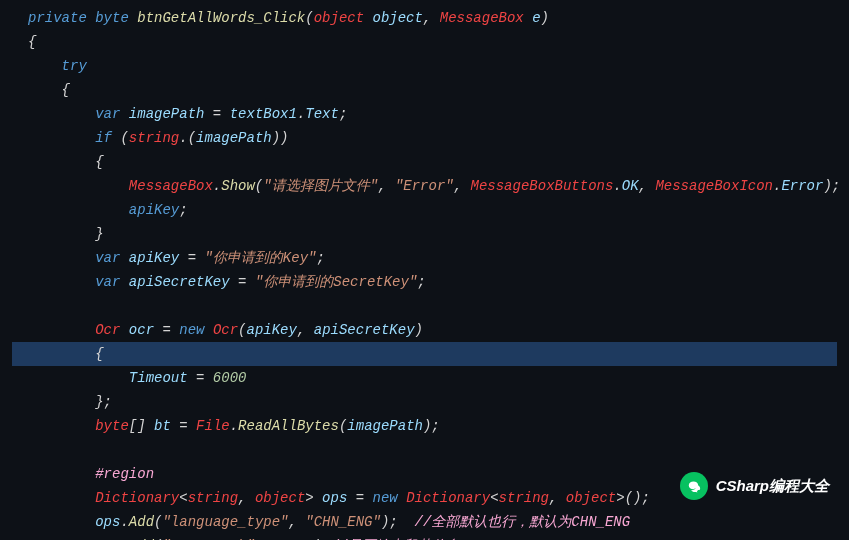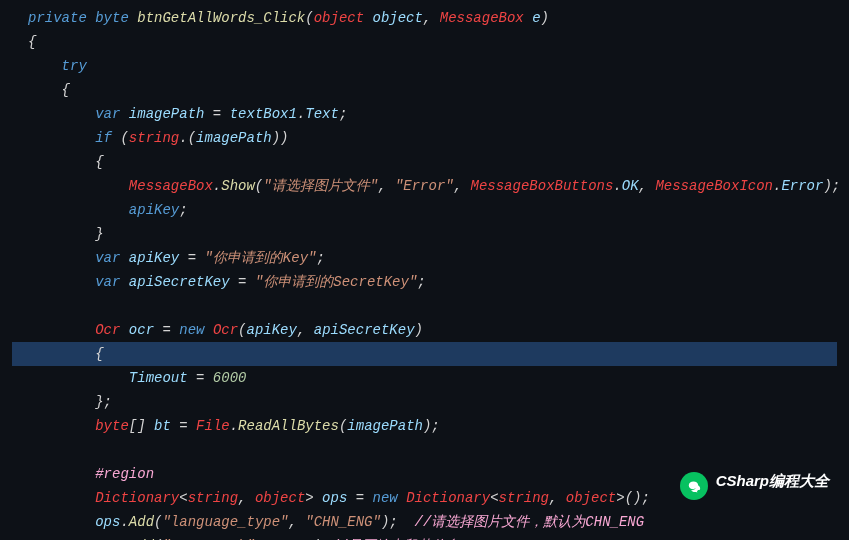--- a/index.html
+++ b/index.html
@@ -38,20 +38,21 @@
     .yellow { color: #dcdcaa; }
     .light-blue { color: #9cdcfe; }
     .green { color: #f9a8d4; }
     .teal { color: #ef4444; }
     .blue { color: #569cd6; }
     .watermark {
       position: absolute;
       bottom: 40px;
       right: 20px;
       display: flex;
+      align-items: center;
       gap: 8px;
       color: #ffffff;
       font-size: 15px;
       font-family: 'Microsoft YaHei', sans-serif;
       font-weight: bold;
     }
     .wechat-icon {
       width: 28px;
       height: 28px;
       background: #07c160;
@@ -142,21 +143,21 @@
 
   <div class="code-line">
     <span class="white">        </span><span class="green">#region </span>
   </div>
 
   <div class="code-line">
     <span class="white">        </span><span class="teal">Dictionary</span><span class="white">&lt;</span><span class="teal">string</span><span class="white">, </span><span class="teal">object</span><span class="white">&gt; </span><span class="light-blue">ops</span><span class="white"> = </span><span class="blue">new </span><span class="teal">Dictionary</span><span class="white">&lt;</span><span class="teal">string</span><span class="white">, </span><span class="teal">object</span><span class="white">&gt;();</span>
   </div>
 
   <div class="code-line">
-    <span class="white">        </span><span class="light-blue">ops</span><span class="white">.</span><span class="yellow">Add</span><span class="white">(</span><span class="orange">"language_type"</span><span class="white">, </span><span class="orange">"CHN_ENG"</span><span class="white">);  </span><span class="green">//请选择图片文件，默认为CHN_ENG</span>
+    <span class="white">        </span><span class="light-blue">ops</span><span class="white">.</span><span class="yellow">Add</span><span class="white">(</span><span class="orange">"language_type"</span><span class="white">, </span><span class="orange">"CHN_ENG"</span><span class="white">);  </span><span class="green">//全部默认也行，默认为CHN_ENG</span>
   </div>
 
   <div class="code-line">
     <span class="white">        </span><span class="light-blue">ops</span><span class="white">.</span><span class="yellow">Add</span><span class="white">(</span><span class="orange">"paragraph"</span><span class="white">,  </span><span class="blue">true</span><span class="white">);</span><span class="green">//是否输出段落信息</span>
   </div>
 
   <div class="watermark">
     <div class="wechat-icon">
       <svg width="18" height="18" viewBox="0 0 24 24" fill="white">
         <path d="M8.7 10.1c-.5 0-.9-.4-.9-.9s.4-.9.9-.9.9.4.9.9-.4.9-.9.9zm5.1 0c-.5 0-.9-.4-.9-.9s.4-.9.9-.9.9.4.9.9-.4.9-.9.9zm-2.5 6.2c-3.5 0-6.3-2.3-6.3-5.1s2.8-5.1 6.3-5.1 6.3 2.3 6.3 5.1c0 1.1-.4 2.1-1.1 2.9l.4 1.8-1.9-.8c-.6.1-1.2.2-1.7.2z"></path>

